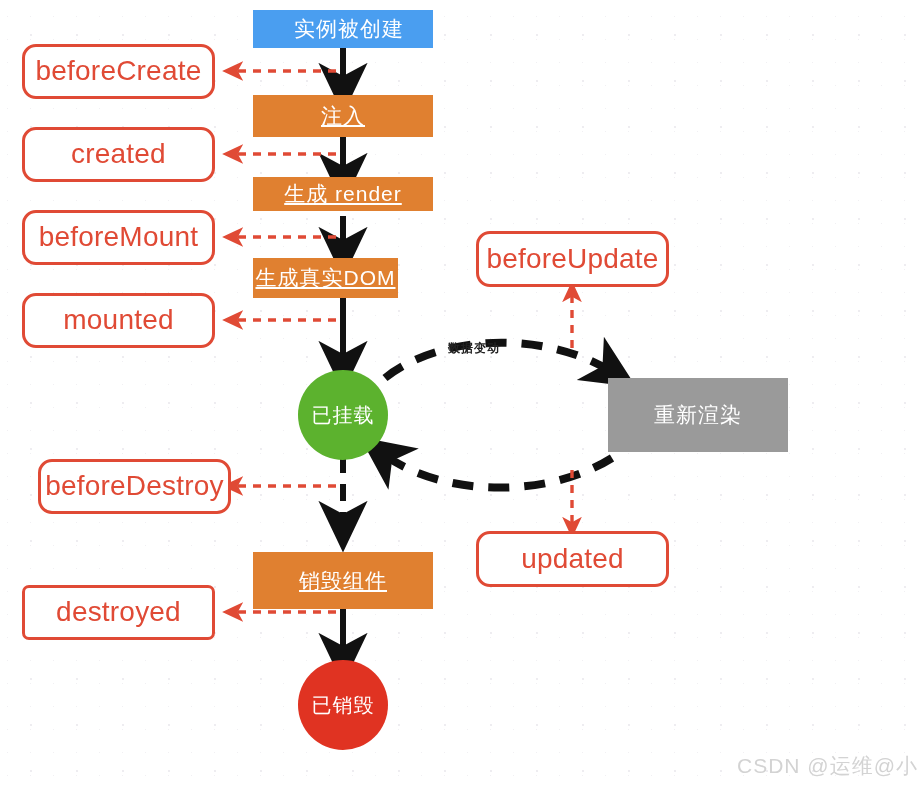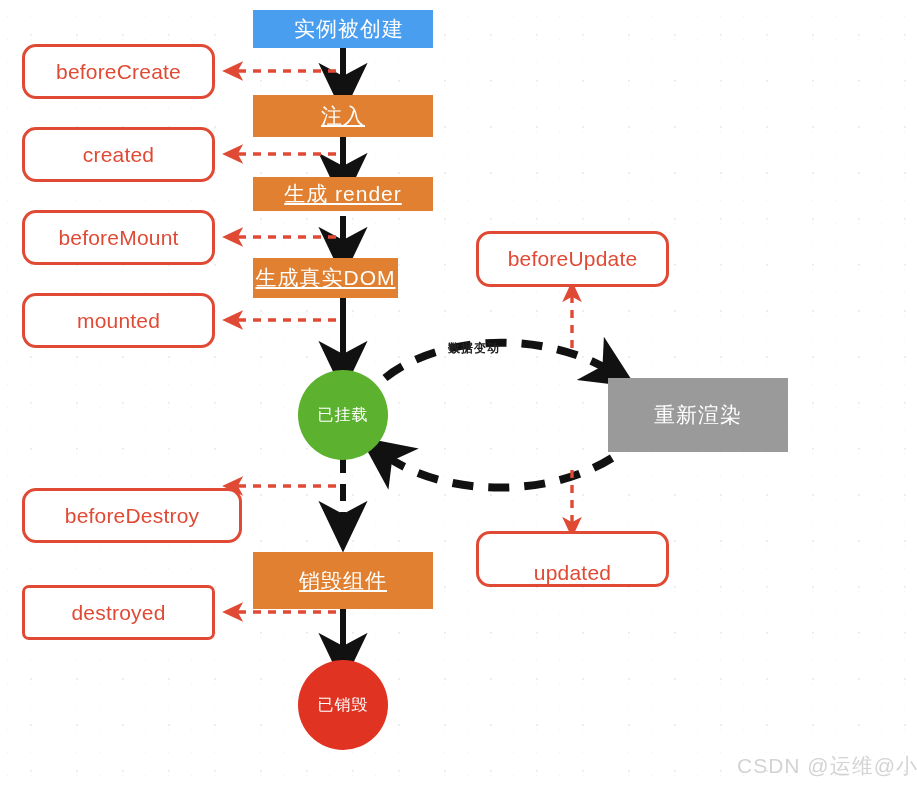--- a/index.html
+++ b/index.html
@@ -38,37 +38,37 @@
     justify-content: center;
     text-align: center;
     line-height: 1.1;
   }
   
   .hook {
     border: 3px solid #e04a35;
     border-radius: 14px;
     background: #ffffff;
     color: #e04a35;
-    font-size: 21px;
+    font-size: 28px;
     letter-spacing: 0.2px;
   }
   
   .stage {
     color: #ffffff;
     font-size: 21px;
     font-weight: 500;
     letter-spacing: 1px;
   }
   .stage.blue   { background: #4a9ef0; padding-left: 12px; }
   .stage.orange { background: #e08030; text-decoration: underline; }
   .stage.gray   { background: #9a9a9a; }
   .circle {
     border-radius: 50%;
     color: #ffffff;
-    font-size: 16px;
+    font-size: 20px;
     font-weight: 500;
     letter-spacing: 1px;
   }
   .circle.green { background: #5cb22e; }
   .circle.red   { background: #e03322; }
   .edge-label {
     position: absolute;
     color: #222222;
     font-size: 12px;
     font-weight: 600;
@@ -171,33 +171,33 @@
   </div>
 
   <div class="node hook" style="left:22px; top:210px; width:193px; height:55px;">
     <span>beforeMount</span>
   </div>
 
   <div class="node hook" style="left:22px; top:293px; width:193px; height:55px;">
     <span>mounted</span>
   </div>
 
-  <div class="node hook" style="left:22px; top:459px; width:220px; height:55px;margin-top:29px;">
+  <div class="node hook" style="left:38px; top:459px; width:193px; height:55px;">
     <span>beforeDestroy</span>
   </div>
 
   <div class="node hook" style="left:22px; top:585px; width:193px; height:55px;border-radius:7px;">
     <span>destroyed</span>
   </div>
 
   <div class="node hook" style="left:476px; top:231px; width:193px; height:56px;">
     <span>beforeUpdate</span>
   </div>
 
-  <div class="node hook" style="left:476px; top:531px; width:193px; height:56px;align-items:flex-end;">
+  <div class="node hook" style="left:476px; top:531px; width:193px; height:56px;">
     <span>updated</span>
   </div>
 
   <div class="edge-label" style="left:448px; top:340px;">数据变动</div>
 
   <div class="watermark" style="left:737px; top:752px;">CSDN @运维@小兵</div>
 
 </div>
 
 </body></html>

